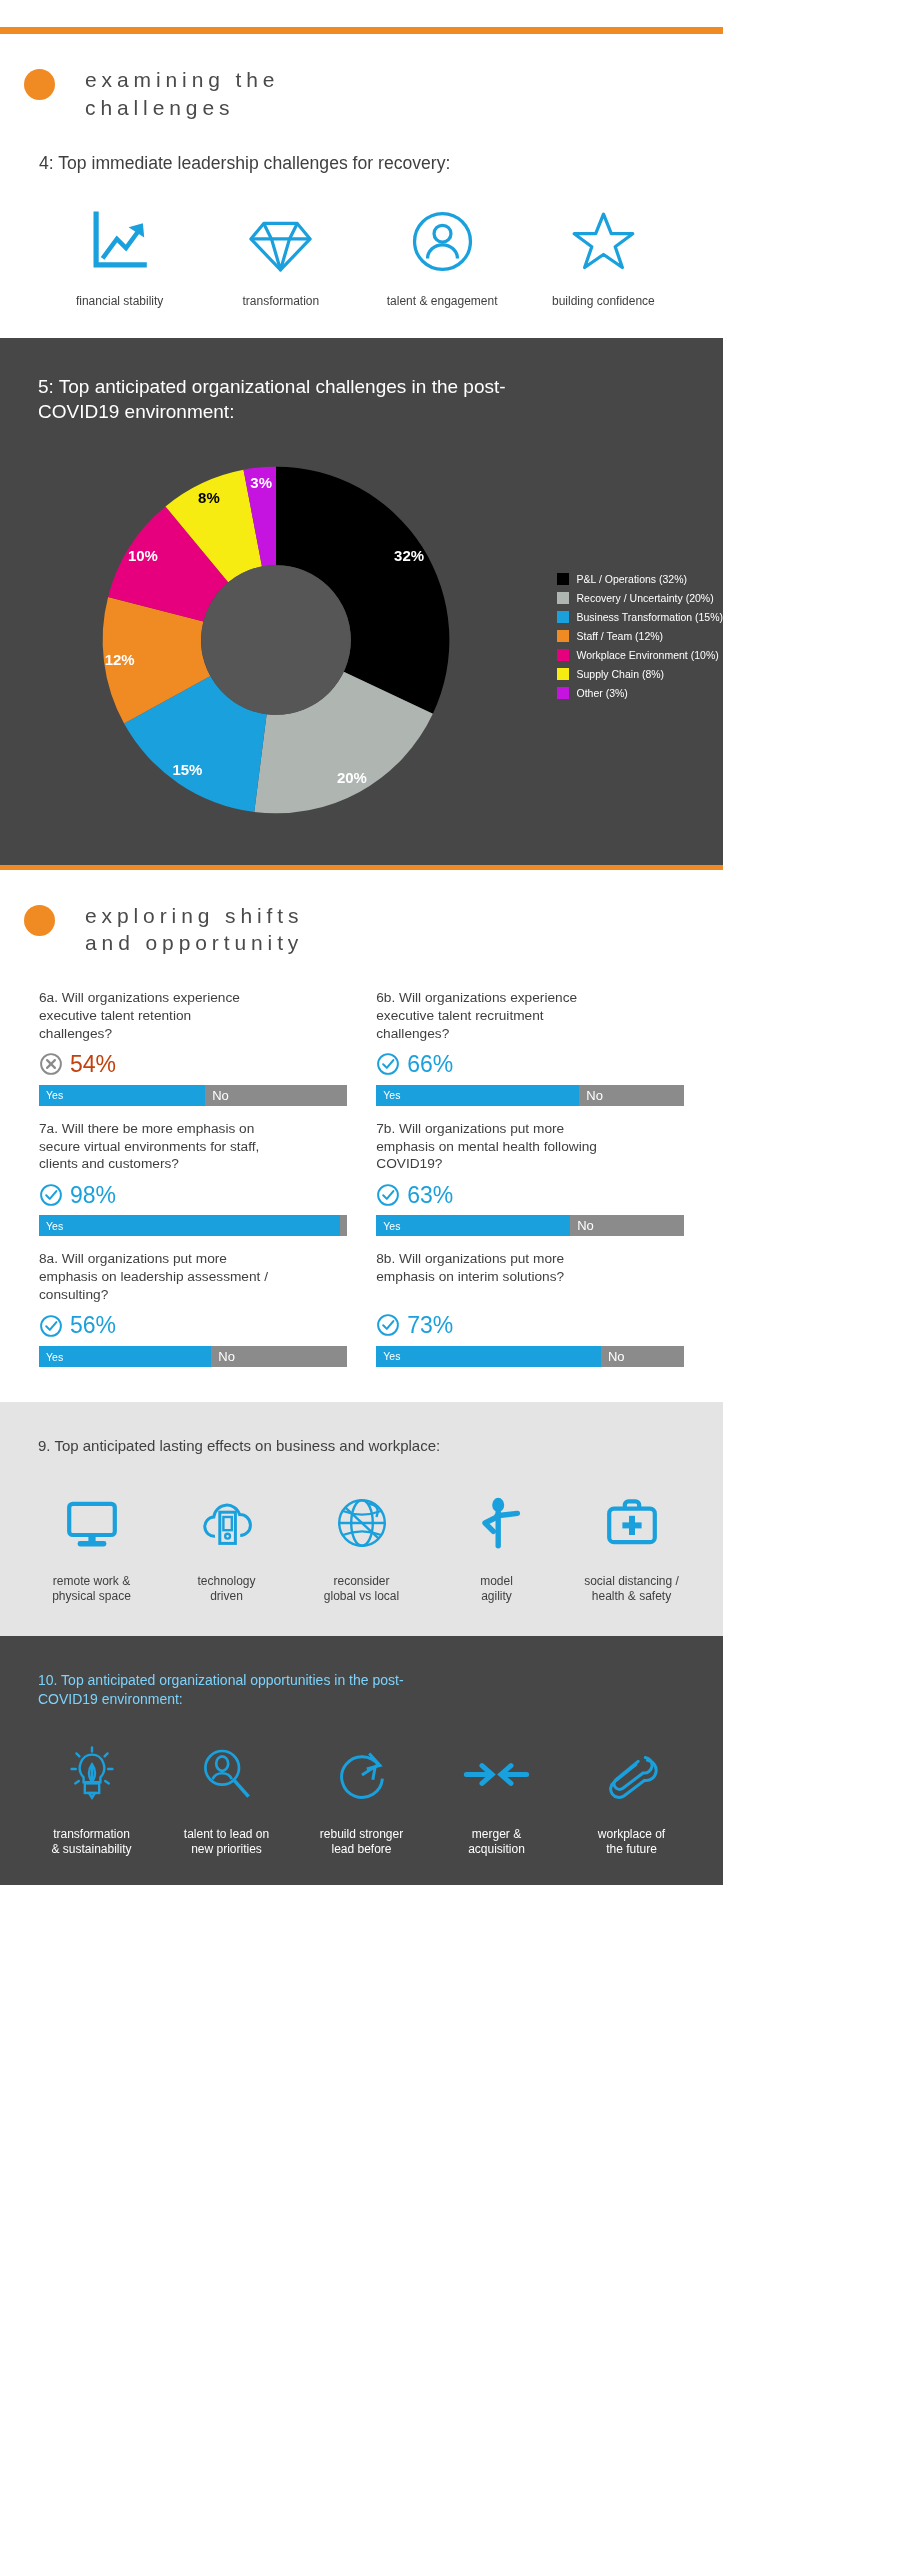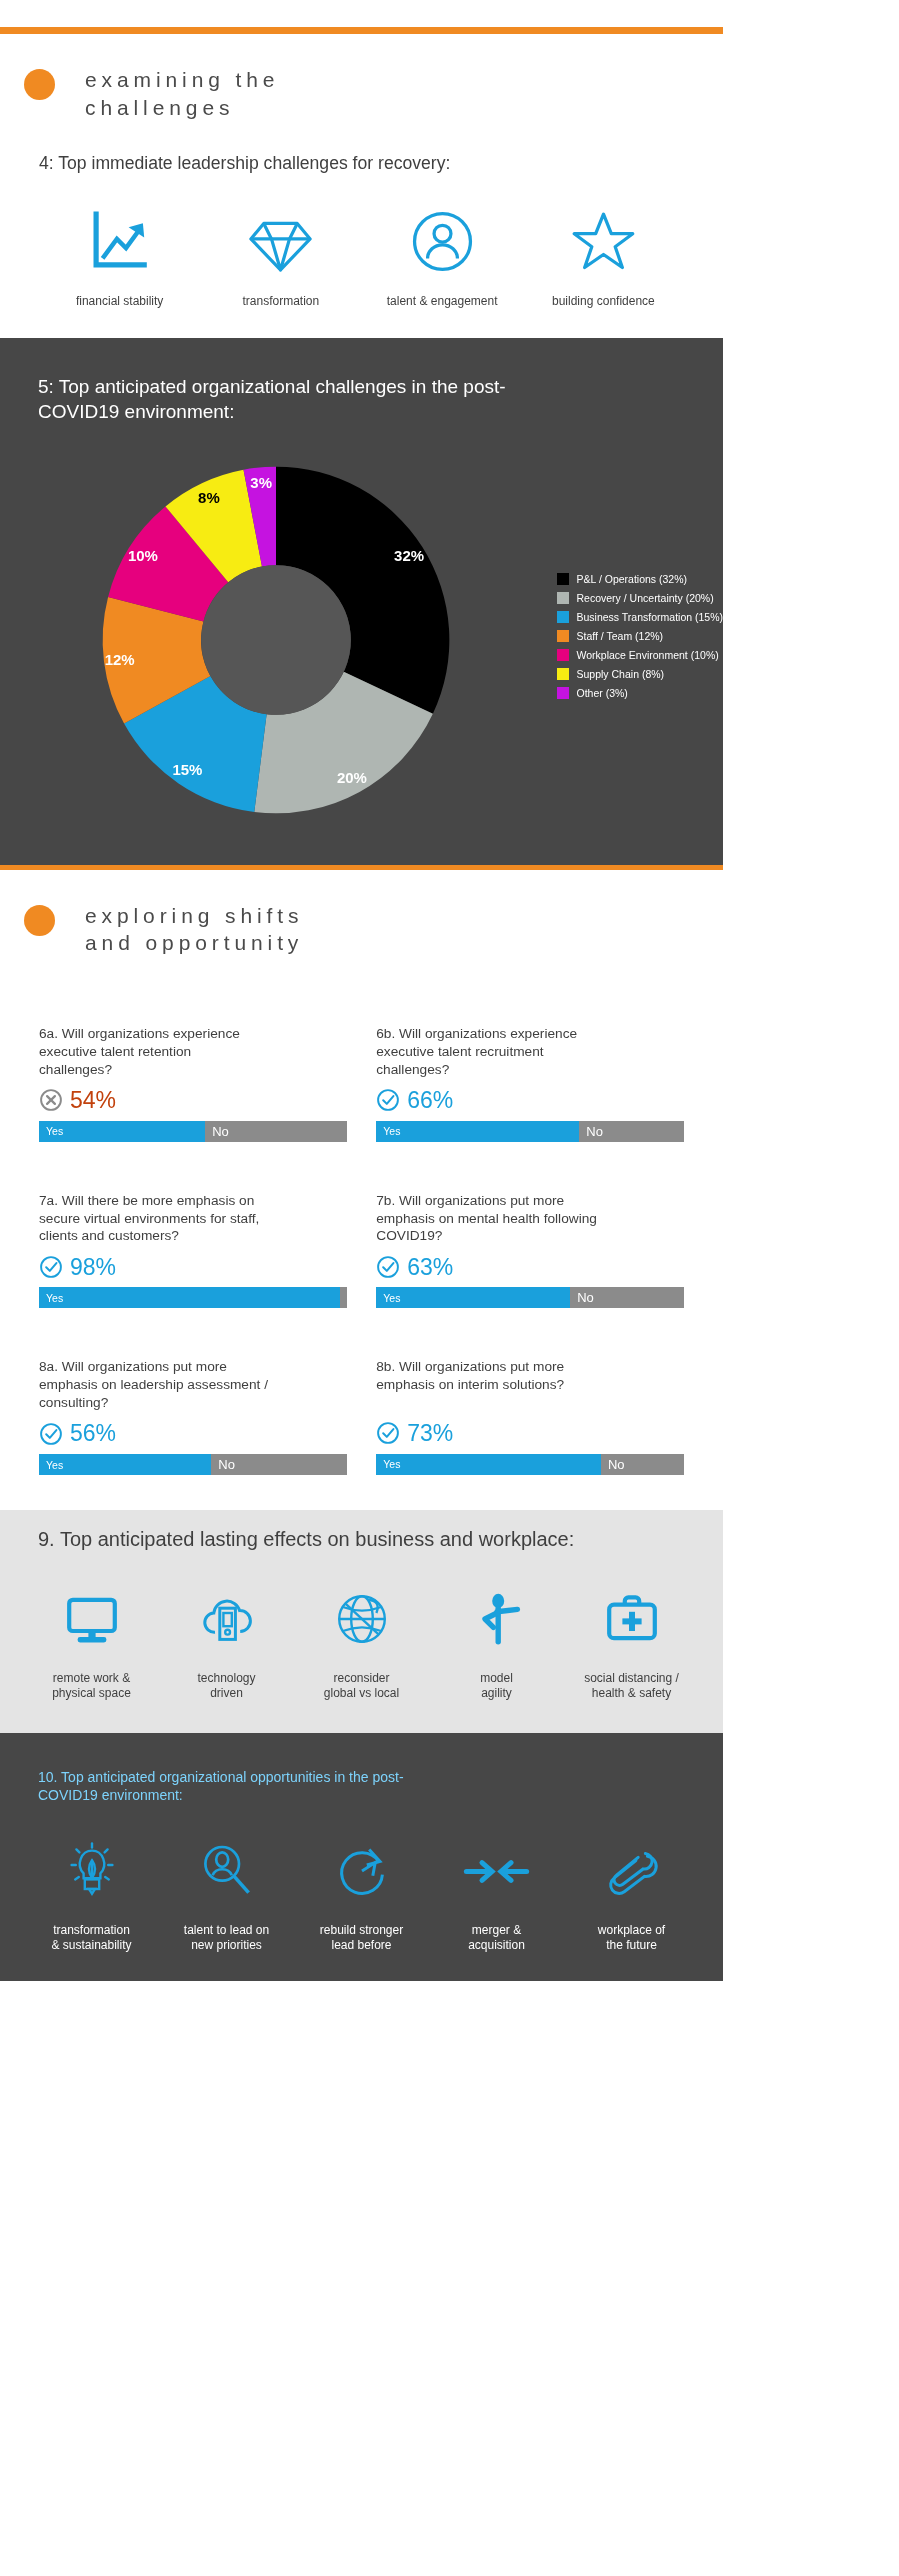--- a/index.html
+++ b/index.html
@@ -65,21 +65,21 @@
   .legend-txt { font-size: 10.5px; color: #ffffff; white-space: nowrap; }
 
   
   .qa-grid {
     display: grid; grid-template-columns: 1fr 1fr;
     column-gap: 29.5px; row-gap: 14px; padding: 11.2px 0 35px 0;
   }
   .qa-block { }
   .qa-q {
     font-size: 13.7px; color: #3f3f3f; line-height: 1.3;
-    min-height: 53px; white-space: pre-line; margin-top: 36px;
+    min-height: 53px; white-space: pre-line;
   }
   .qa-stat { display: flex; align-items: center; margin: 9.8px 0 8.4px 0; }
   .qa-badge { width: 24px; height: 24px; flex: none; margin-right: 7px; }
   .qa-pct { font-size: 23px; font-weight: 400; line-height: 1; }
   .qa-pct.blue { color: #1AA0DC; }
   .qa-pct.grey { color: #c2410c; }
   .bar {
     display: flex; height: 21px; width: 100%; overflow: hidden;
   }
   .bar-yes {
@@ -87,21 +87,21 @@
     display: flex; align-items: center; padding-left: 7px;
   }
   .bar-no {
     background: #8b8b8b; color: #fff; font-size: 13px;
     display: flex; align-items: center; padding-left: 7px;
   }
 
   
   .lightband { background: #E4E4E4; padding: 0 0 32px 0; }
   .lightband-head {
-    font-size: 20px; color: #3f3f3f; padding: 16px 38px 0 38px;
+    font-size: 15px; color: #3f3f3f; padding: 34px 38px 0 38px;
     line-height: 1.3; font-weight: 400;
   }
   .icon-row-5 {
     display: flex; justify-content: space-between;
     padding: 25px 24px 0 24px;
   }
   .icon-row-5 .icon-cell { width: 20%; }
 
   
   .darkband2 { background: #474747; padding: 0 0 28px 0; }

